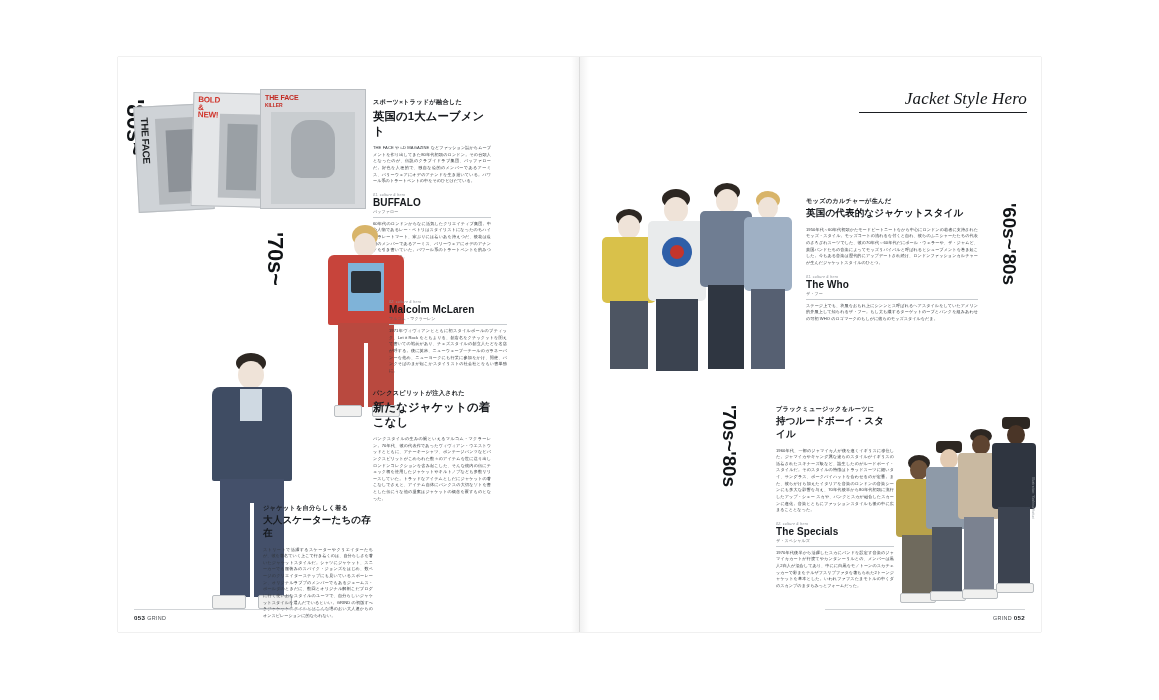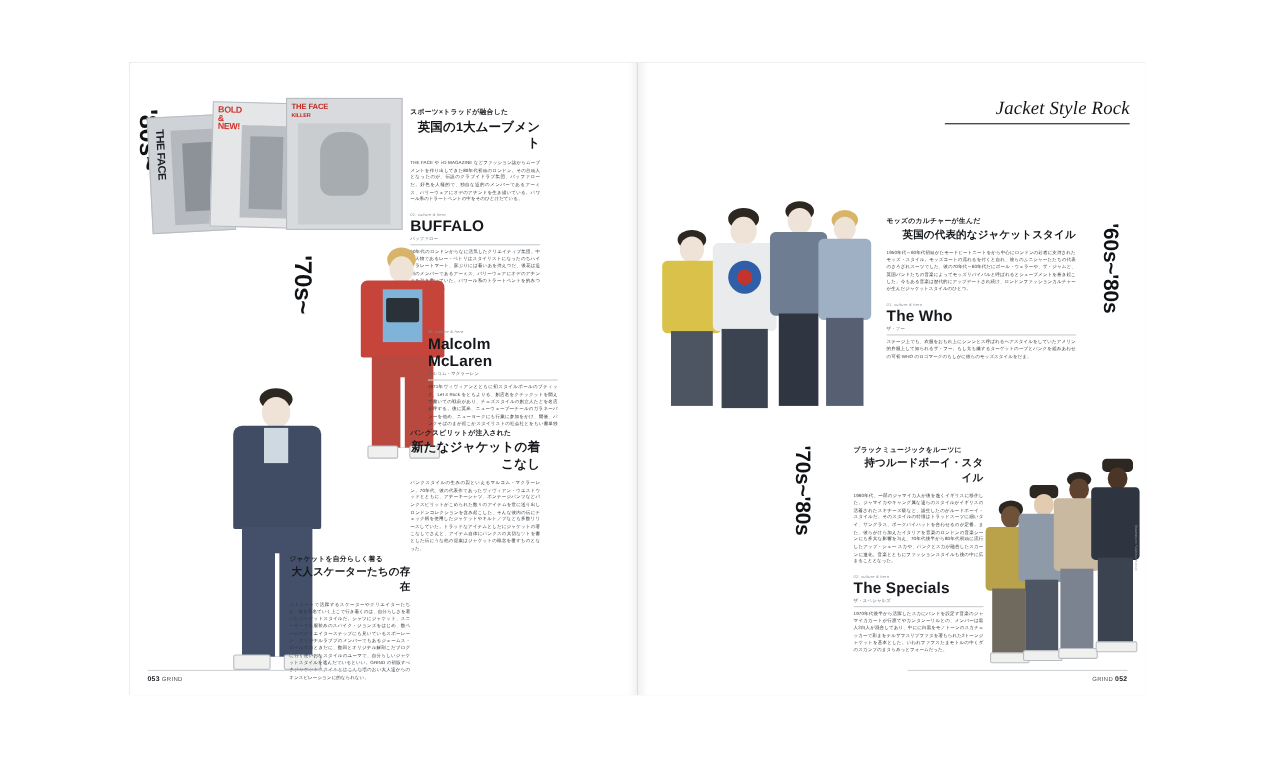--- a/index.html
+++ b/index.html
@@ -60,35 +60,34 @@
     color: #1b1e22;
     letter-spacing: 0.04em;
     font-weight: 700;
   }
   .headline {
     font-size: 11.4px;
     font-weight: 700;
     color: #15181c;
     letter-spacing: 0.01em;
     line-height: 1.32;
-    text-align: right;
   }
   .headline.small {
     font-size: 9.6px;
     line-height: 1.33;
     font-family: Liberation Mono, monospace;
   }
   .cap-label {
     font-size: 3.6px;
     color: #8b9096;
     letter-spacing: 0.06em;
     font-style: italic;
   }
   .cap-name {
-    font-size: 14px;
+    font-size: 10px;
     font-weight: 700;
     color: #15181c;
     letter-spacing: 0.01em;
   }
   .cap-name-jp {
     font-size: 4px;
     color: #5d6267;
     letter-spacing: 0.04em;
     margin-top: 1px;
   }
@@ -297,21 +296,21 @@
 
       <div class="folio-rule" style="left:16px;"></div>
       <div class="folio folio-left">
         <span class="num">053</span>
         <span>GRIND</span>
       </div>
     </div>
 
     <div class="page-right">
 
-      <div class="jacket-title">Jacket Style Rock</div>
+      <div class="jacket-title">Jacket Style Hero</div>
       <div class="title-rule"></div>
 
 
       <div class="era" style="left:440px; top:146px; font-size:19px; transform:rotate(90deg);">
         <span>'60s~'80s</span>
       </div>
 
       <div class="art" style="left:20px; top:120px; width:192px; height:200px;">
         <div class="fig" style="left:0; top:32px; width:58px; height:165px;">
           <div class="head hair-dark" style="left:16px; top:0; width:26px; height:18px;"></div>

